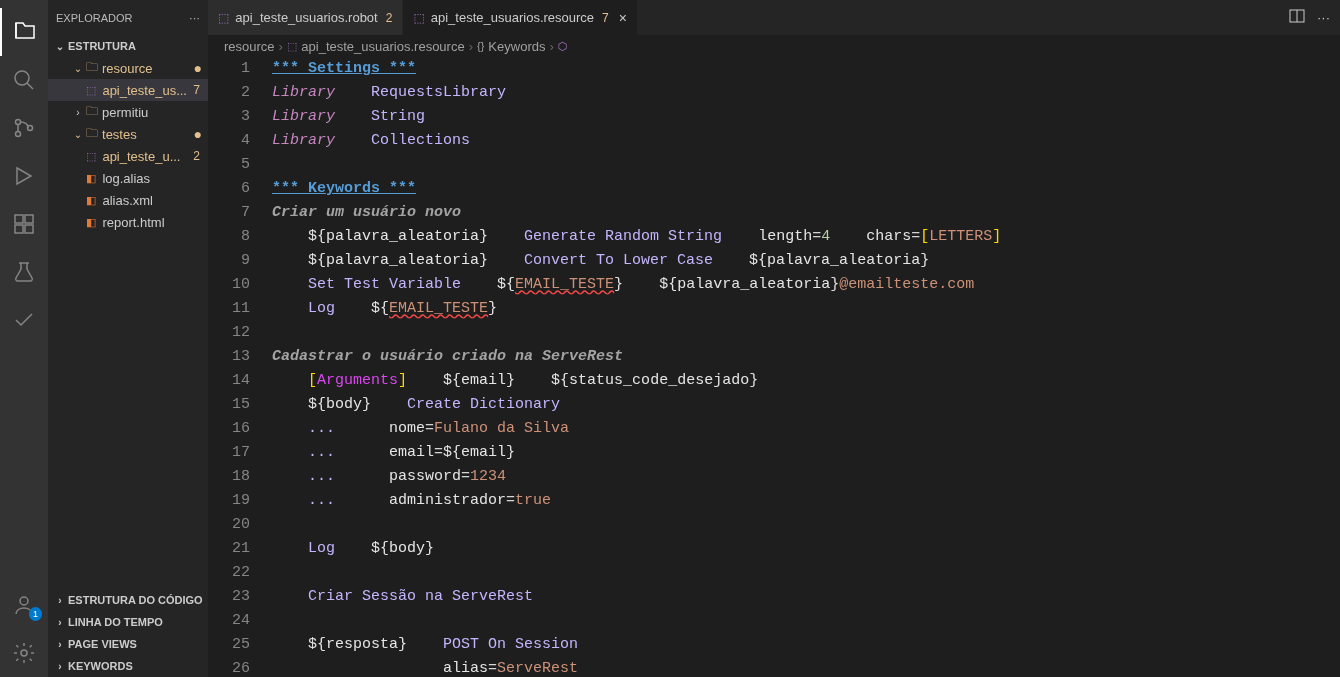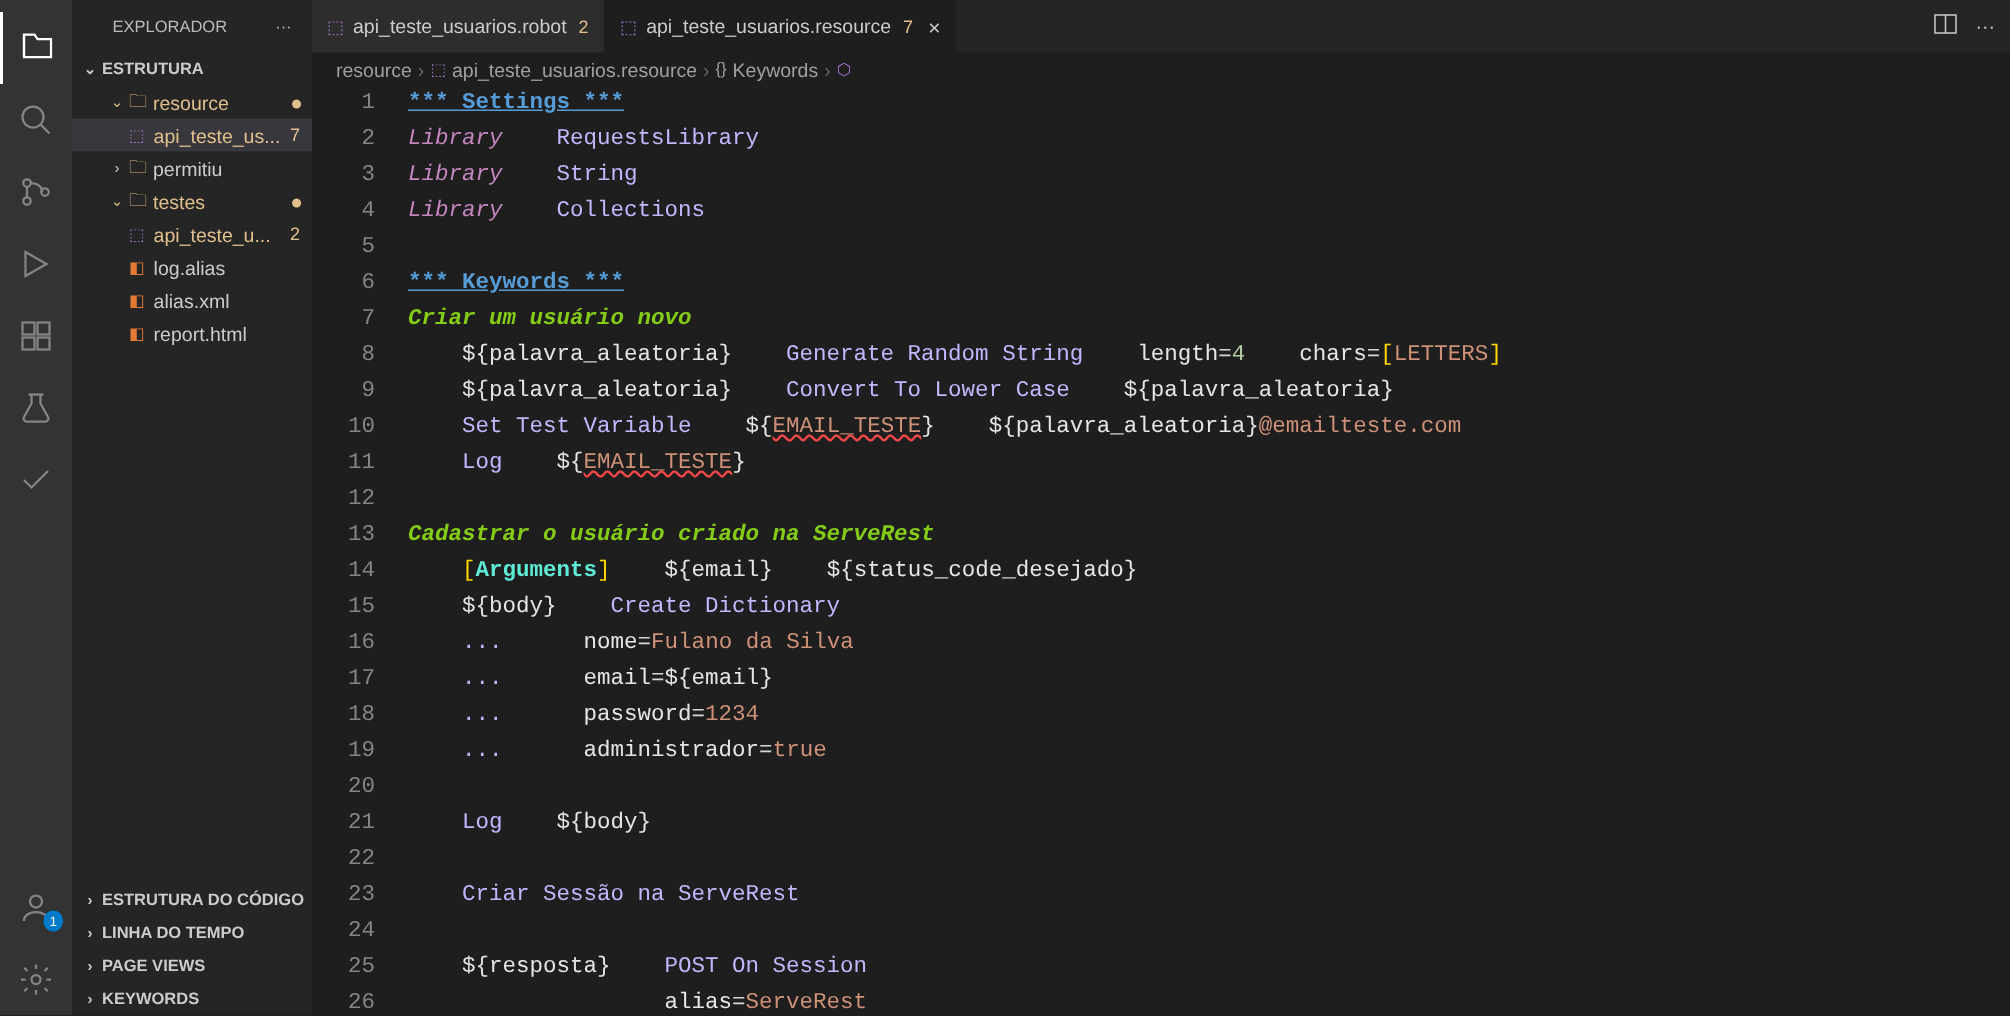--- a/index.html
+++ b/index.html
@@ -54,21 +54,21 @@
   background: #252526;
   display: flex;
   flex-direction: column;
   overflow: hidden;
 }
 .sidebar-header {
   height: 35px;
   display: flex;
   align-items: center;
   justify-content: space-between;
-  padding: 0 27px;
+  padding: 0 8px;
   font-size: 11px;
   color: #bbbbbb;
   text-transform: uppercase;
   gap: 32px;
 }
 .sidebar-project {
   height: 22px;
   display: flex;
   align-items: center;
   padding-left: 4px;
@@ -169,26 +169,26 @@
   height: 160px;
   background: #1e1e1e;
   opacity: 0.5;
   font-size: 2px;
   line-height: 3px;
   overflow: hidden;
 }
 .c-blue-u { color: #569cd6; font-weight: bold; text-decoration: underline; text-decoration-color: #569cd6; }
 .c-italic-purple { color: #c586c0; font-style: italic; }
 .c-teal { color: #c4b5fd; }
-.c-yellow { color: #84cc16; font-style: italic; font-weight: bold; }
+.c-yellow { color: #a3a3a3; font-style: italic; font-weight: bold; }
 .c-orange { color: #ce9178; }
 .c-lightblue { color: #e5e5e5; }
 .c-green { color: #b5cea8; }
 .c-bracket { color: #ffd700; }
-.c-purple { color: #5eead4; font-weight: bold; }
+.c-purple { color: #d946ef; }
 .c-err { text-decoration: underline wavy #f44747; }
 .c-white { color: #d4d4d4; }
 </style>
 </head>
 <body>
 
 <div class="container">
   <div class="activity-bar">
     <div class="activity-top">
       <div class="activity-icon active">

